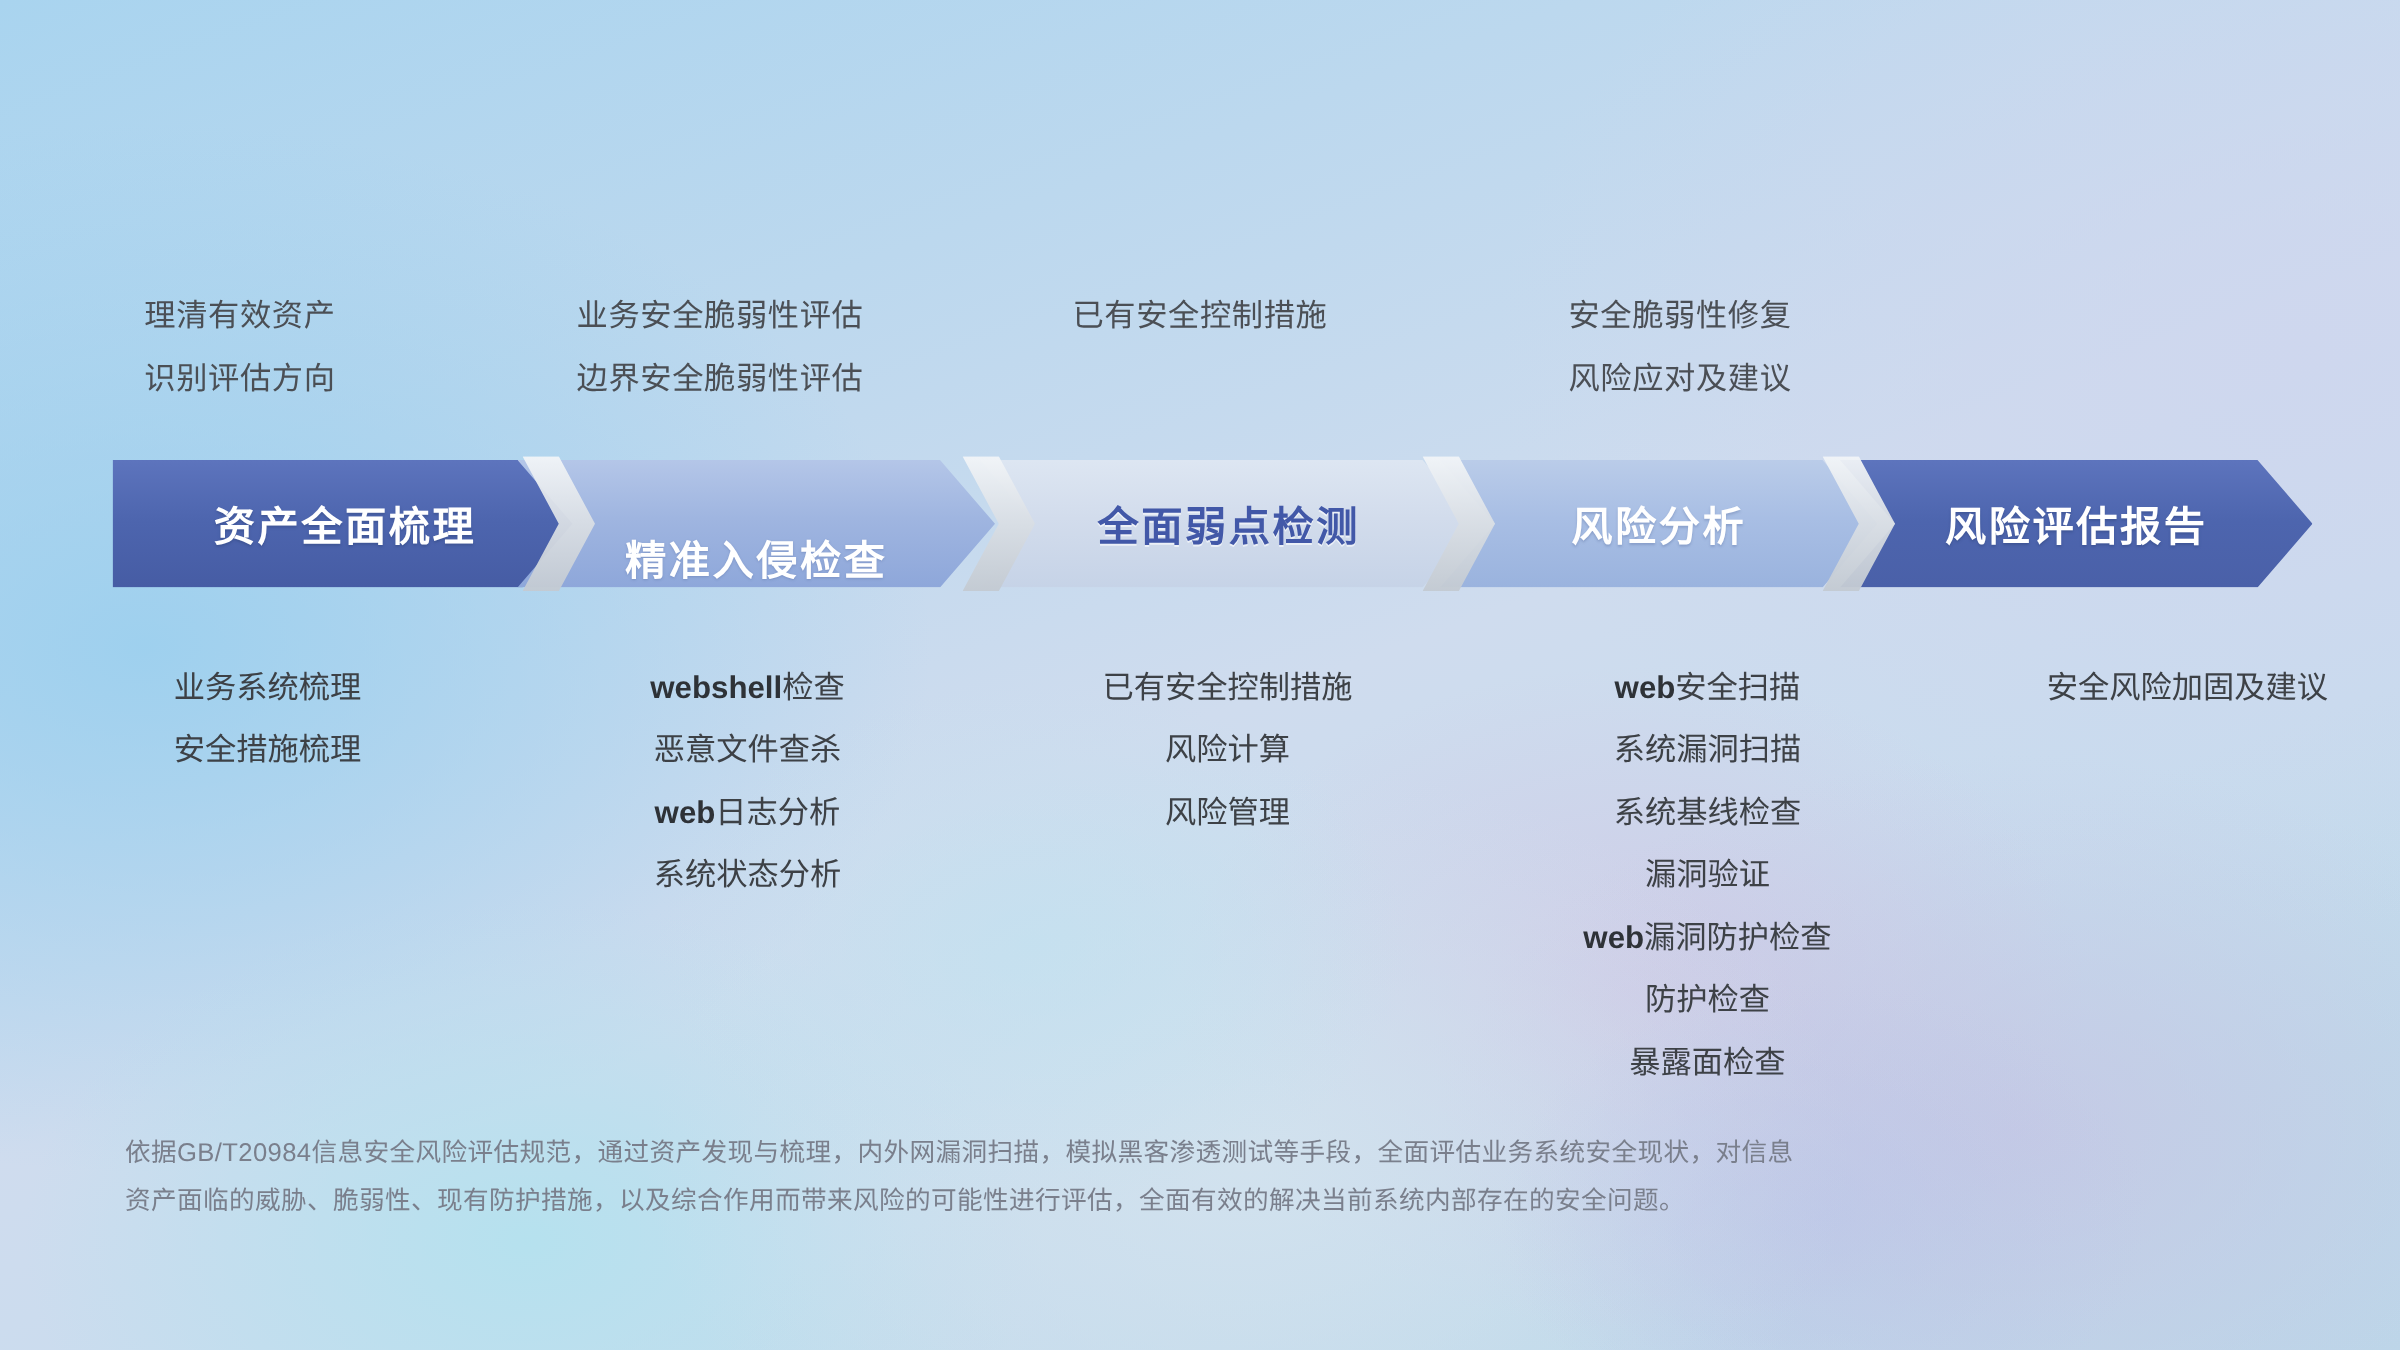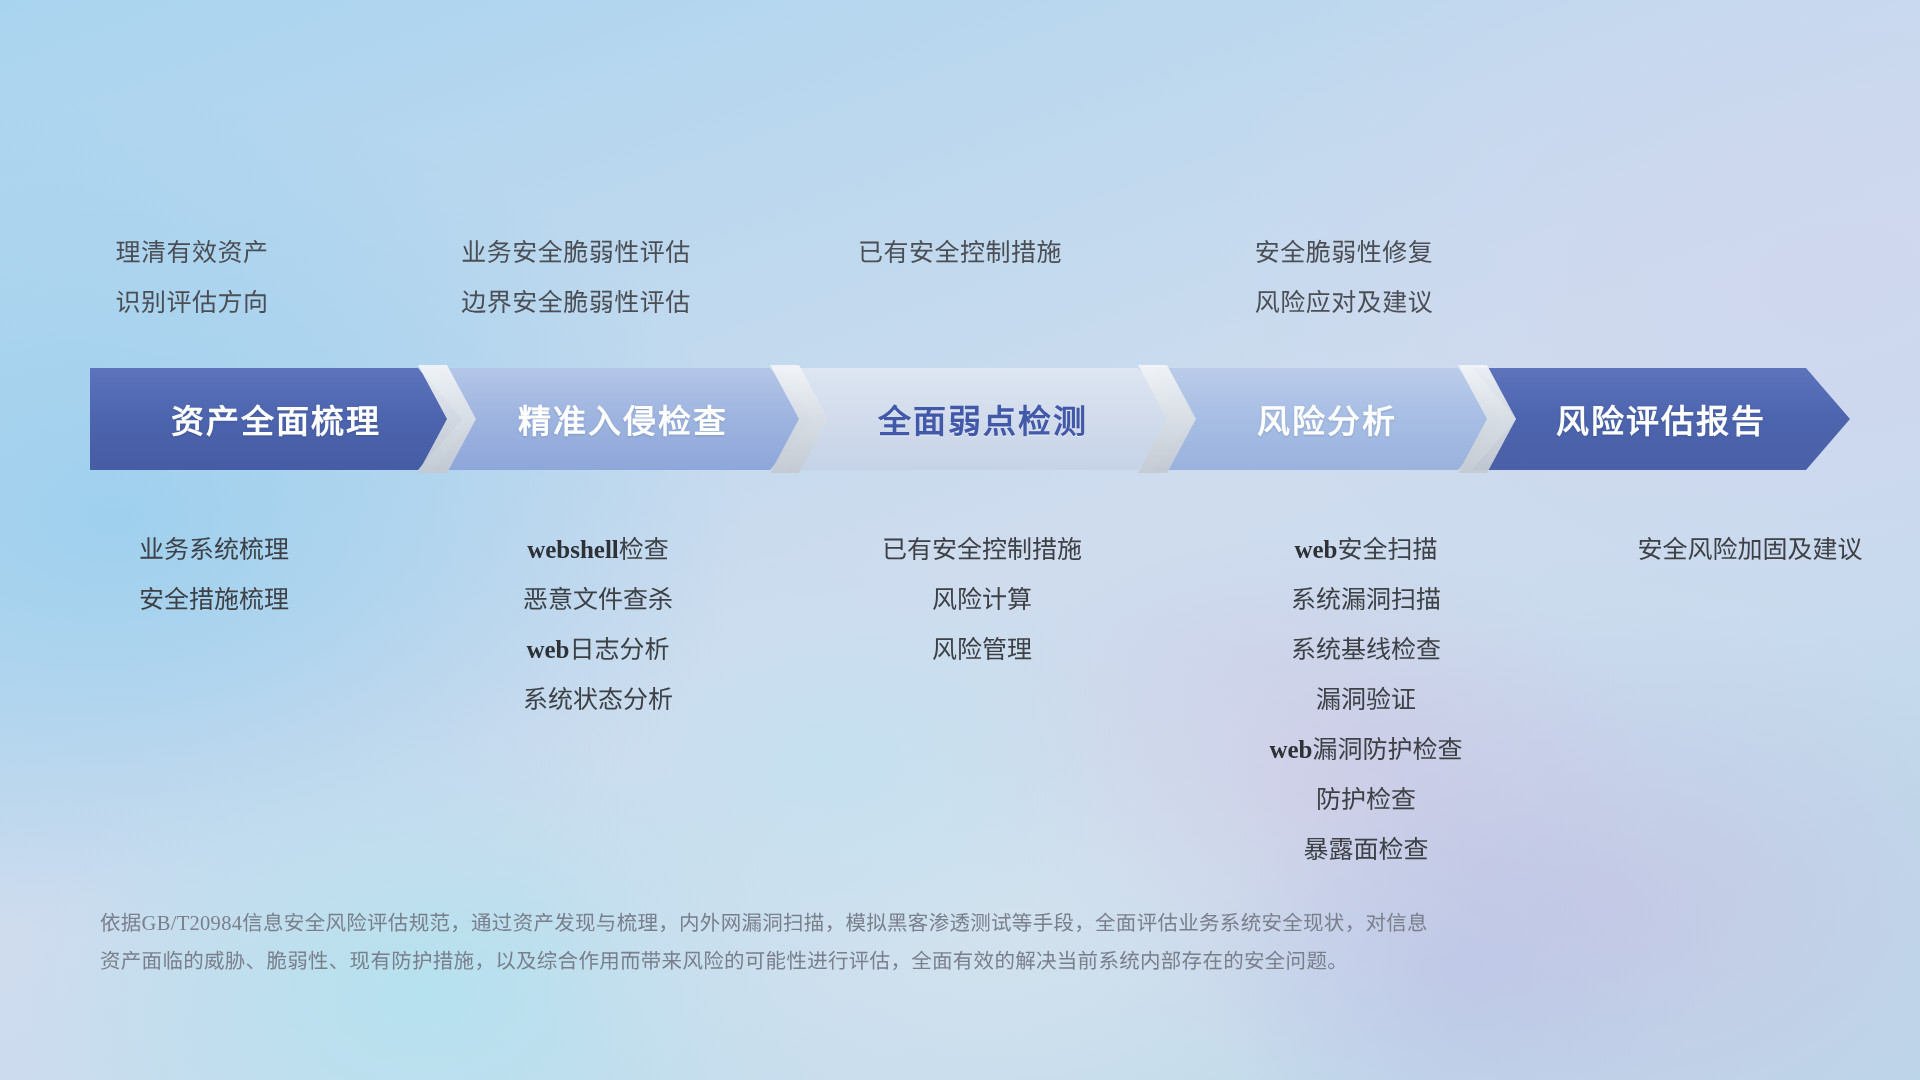--- a/index.html
+++ b/index.html
@@ -22,21 +22,20 @@
     height: 1080px;
     overflow: hidden;
     background:
       radial-gradient(ellipse 780px 520px at 52% 86%, rgba(210,226,238,0.95) 0%, rgba(210,226,238,0.0) 62%),
       radial-gradient(ellipse 620px 420px at 22% 92%, rgba(178,226,238,0.85) 0%, rgba(178,226,238,0.0) 65%),
       radial-gradient(ellipse 700px 460px at 84% 84%, rgba(198,198,228,0.80) 0%, rgba(198,198,228,0.0) 66%),
       radial-gradient(ellipse 520px 380px at 68% 74%, rgba(214,190,224,0.55) 0%, rgba(214,190,224,0.0) 70%),
       radial-gradient(ellipse 900px 600px at 6% 48%, rgba(150,206,238,0.80) 0%, rgba(150,206,238,0.0) 70%),
       radial-gradient(ellipse 900px 640px at 96% 26%, rgba(206,214,238,0.85) 0%, rgba(206,214,238,0.0) 72%),
       linear-gradient(160deg, #a9d4ef 0%, #bcd8ee 26%, #cfdcee 52%, #c8dcee 70%, #bfd9ea 86%, #bcd7e9 100%);
-    font-family: Liberation Serif, serif;
   }
   #stage::before {
     content: "";
     position: absolute;
     left: 0; top: 0; right: 0; bottom: 0;
     pointer-events: none;
     background:
       radial-gradient(ellipse 430px 300px at 43% 70%, rgba(190,226,240,0.55) 0%, rgba(190,226,240,0) 70%),
       radial-gradient(ellipse 360px 260px at 76% 90%, rgba(186,196,232,0.50) 0%, rgba(186,196,232,0) 72%);
   }
@@ -178,21 +177,21 @@
   <div id="chevron-band">
 
     <div class="chev" style="left:0px; width:372px;">
       <div class="shape">
         <div class="fill" style="background:linear-gradient(180deg,#5d74bd 0%,#4d65ae 48%,#465ca4 100%);"></div>
       </div>
       <div class="chev-label on-dark">资产全面梳理</div>
     </div>
     <div class="sep" style="left:328px;"></div>
 
-    <div class="chev notched" style="left:342px; width:382px;">
+    <div class="chev notched" style="left:324px; width:382px;align-items:flex-end;">
       <div class="shape">
         <div class="fill" style="background:linear-gradient(180deg,#b4c6e8 0%,#9fb5e0 46%,#8ea7da 100%);"></div>
       </div>
       <div class="chev-label on-light">精准入侵检查</div>
     </div>
     <div class="sep" style="left:680px;"></div>
 
     <div class="chev notched" style="left:694px; width:398px;">
       <div class="shape">
         <div class="fill" style="background:linear-gradient(180deg,#dde6f2 0%,#d2dcec 46%,#c6d3e7 100%);"></div>

